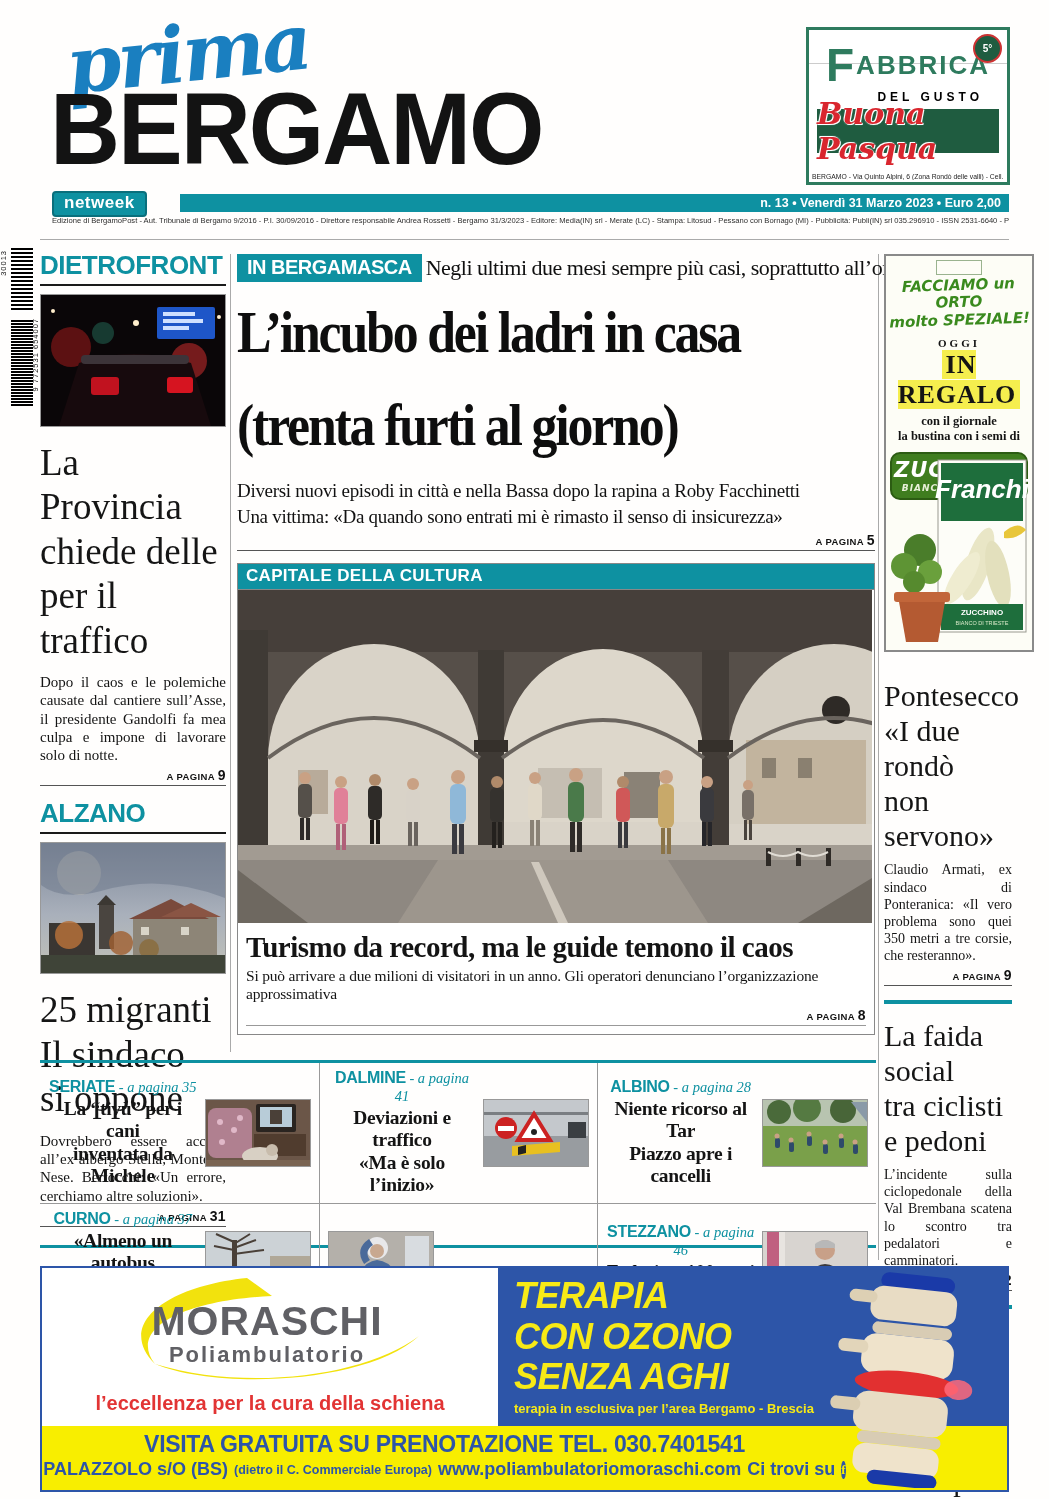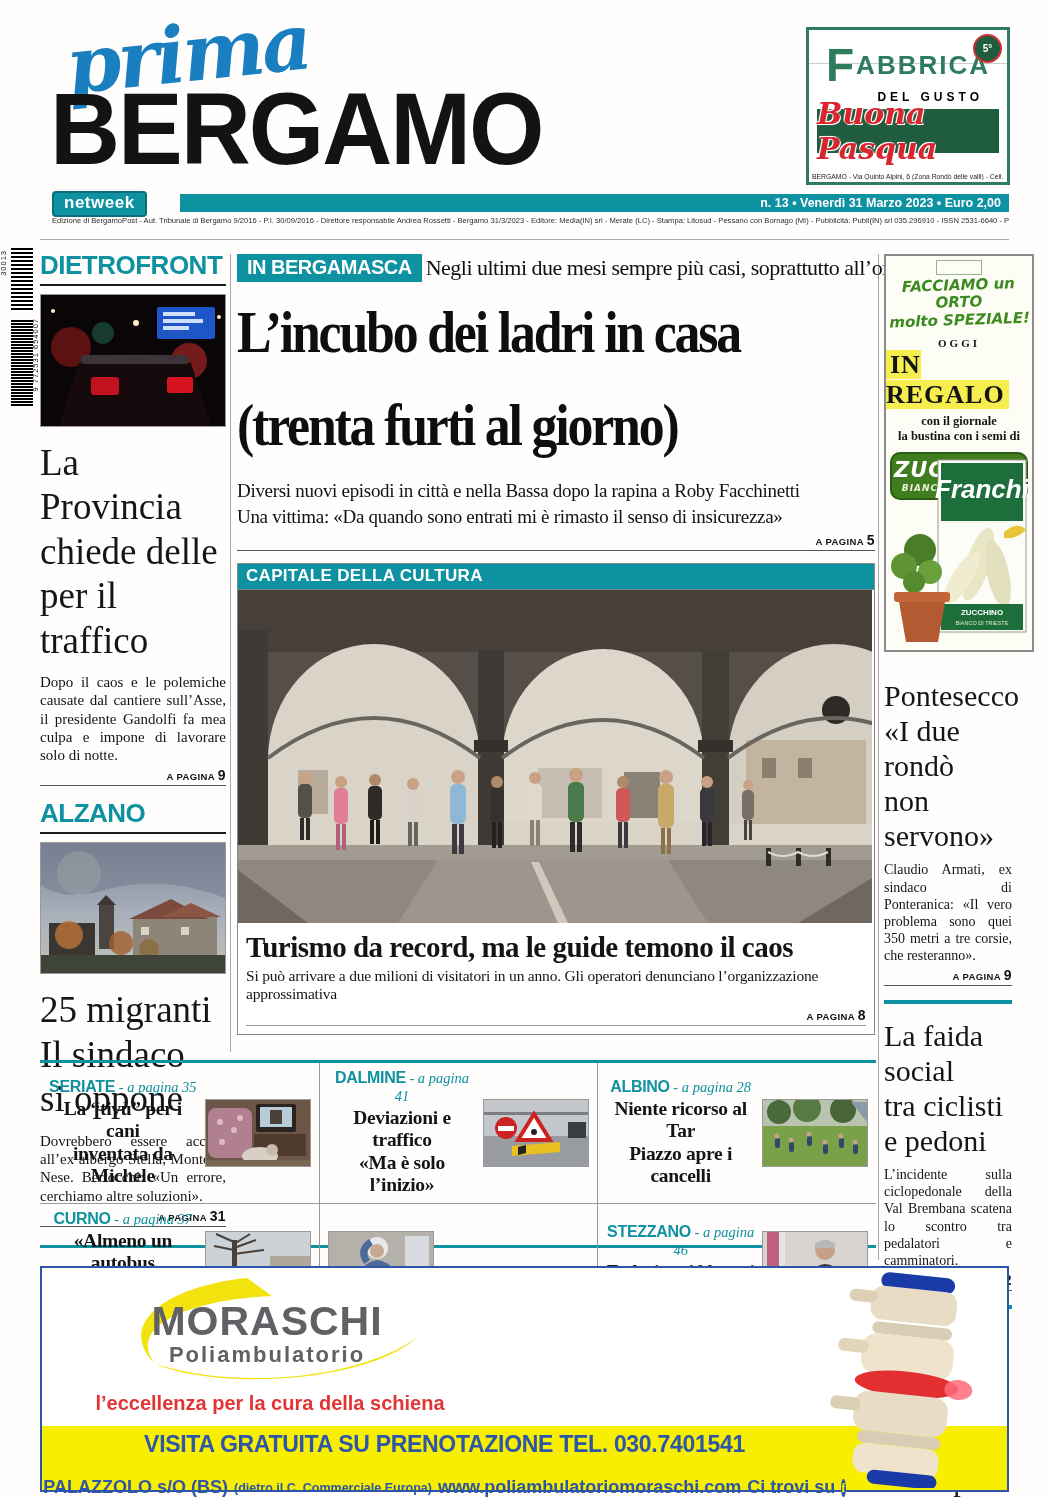--- a/index.html
+++ b/index.html
@@ -94,21 +94,21 @@
   
   .rightcol{position:absolute;left:884px;top:254px;width:150px;}
   .seed-ad{border:2px solid #8a8a8a;background:#fdfdf6;height:398px;box-sizing:border-box;
            position:relative;overflow:hidden;}
   .seed-tab{width:44px;height:13px;border:1px solid #9ab38f;margin:4px auto 2px;font-size:5px;
            color:#9ab38f;text-align:center;line-height:13px;letter-spacing:1px;}
   .seed-head{font-family:"DejaVu Sans",sans-serif;font-style:italic;font-weight:bold;font-size:15px;
            color:#3a8a1e;text-align:center;transform:rotate(-2deg);line-height:1.15;}
   .seed-oggi{text-align:center;font-family:"Liberation Serif",serif;font-weight:bold;font-size:11px;
            letter-spacing:3px;margin-top:8px;}
-  .seed-gift{text-align:left;margin-top:1px;}
+  .seed-gift{text-align:center;margin-top:1px;}
   .seed-gift span{background:#f5ee4e;font-family:"Liberation Serif",serif;font-weight:800;
            font-size:26px;letter-spacing:1px;padding:0 4px;}
   .seed-sub{text-align:center;font-family:"Liberation Serif",serif;font-weight:bold;font-size:12.5px;
            line-height:1.2;margin-top:4px;}
   .seed-product{background:#3f7d1f;border:2px solid #2c5c13;border-radius:10px;margin:8px 4px 0;
            text-align:center;padding:4px 2px 5px;}
   .seed-product .p1{font-family:"DejaVu Sans",sans-serif;font-style:italic;font-weight:bold;
            font-size:21px;color:#fff;letter-spacing:1px;}
   .seed-product .p2{font-family:"DejaVu Sans",sans-serif;font-style:italic;font-weight:bold;
            font-size:9px;color:#e8f0d8;letter-spacing:1px;margin-top:1px;}
@@ -146,21 +146,21 @@
             font-weight:bold;color:#606065;letter-spacing:2px;}
   .m-tagline{position:absolute;left:0;top:124px;width:456px;text-align:center;color:#e23434;
             font-weight:bold;font-size:20px;}
   .m-right{position:absolute;left:456px;top:0;width:509px;height:158px;background:#2d55a8;}
   .terapia{position:absolute;left:16px;top:8px;color:#f7ea16;font-style:italic;font-weight:800;
             font-size:36px;line-height:1.13;letter-spacing:-.5px;white-space:pre-line;}
   .terapia-sub{position:absolute;left:16px;top:133px;color:#f7ea16;font-weight:bold;font-size:13px;}
   .m-footer{position:absolute;left:0;top:158px;width:965px;height:64px;background:#f8ee00;
             box-sizing:border-box;padding:5px 170px 0 10px;text-align:center;color:#2d55a8;}
   .m-f1{font-weight:800;font-size:23px;letter-spacing:-.3px;}
-  .m-f2{font-weight:800;font-size:18px;margin-top:19px;display:flex;align-items:center;
+  .m-f2{font-weight:800;font-size:18px;margin-top:1px;display:flex;align-items:center;
             justify-content:center;gap:6px;flex-wrap:nowrap;white-space:nowrap;}
   .m-f2 .small{font-size:12.5px;}
   .fb{display:inline-flex;width:18px;height:18px;border-radius:50%;background:#2d55a8;color:#f8ee00;
             align-items:center;justify-content:center;font-size:13px;font-weight:bold;
             font-family:"Liberation Serif",serif;}
   .spine{position:absolute;right:6px;top:4px;width:200px;height:216px;z-index:3;line-height:0;}
 </style>
 </head>
 <body>
 
@@ -601,20 +601,26 @@
       <div class="m-logo">
         <svg width="340" height="116" viewBox="0 0 340 116" style="position:absolute;left:0;top:0;">
           <path d="M150 6 C70 14 18 52 58 92 C30 56 88 28 175 24 Z" fill="#f2e20d"></path>
           <path d="M58 92 C150 120 270 104 322 64 C270 112 120 118 58 92 Z" fill="#f2e20d"></path>
         </svg>
         <div class="brand">MORASCHI</div>
         <div class="brandsub">Poliambulatorio</div>
       </div>
       <div class="m-tagline">l’eccellenza per la cura della schiena</div>
     </div>
+    <div class="m-right">
+      <div class="terapia prewrap">TERAPIA
+CON OZONO
+SENZA AGHI</div>
+      <div class="terapia-sub">terapia in esclusiva per l’area Bergamo - Brescia</div>
+    </div>
     <div class="spine">
       <svg width="200" height="216" viewBox="0 0 200 216">
         <g transform="rotate(6 100 108)">
           <rect x="70" y="2" width="74" height="16" rx="8" fill="#1a3aa8"></rect>
           <rect x="62" y="16" width="86" height="34" rx="12" fill="#e8dcc4"></rect>
           <rect x="40" y="22" width="28" height="12" rx="6" fill="#ddd0b4"></rect>
           <rect x="66" y="52" width="80" height="12" rx="6" fill="#d8ccb4"></rect>
           <rect x="58" y="64" width="92" height="40" rx="14" fill="#efe3cb"></rect>
           <rect x="34" y="72" width="30" height="13" rx="6" fill="#e2d5ba"></rect>
           <ellipse cx="106" cy="112" rx="52" ry="13" fill="#e23030"></ellipse>

